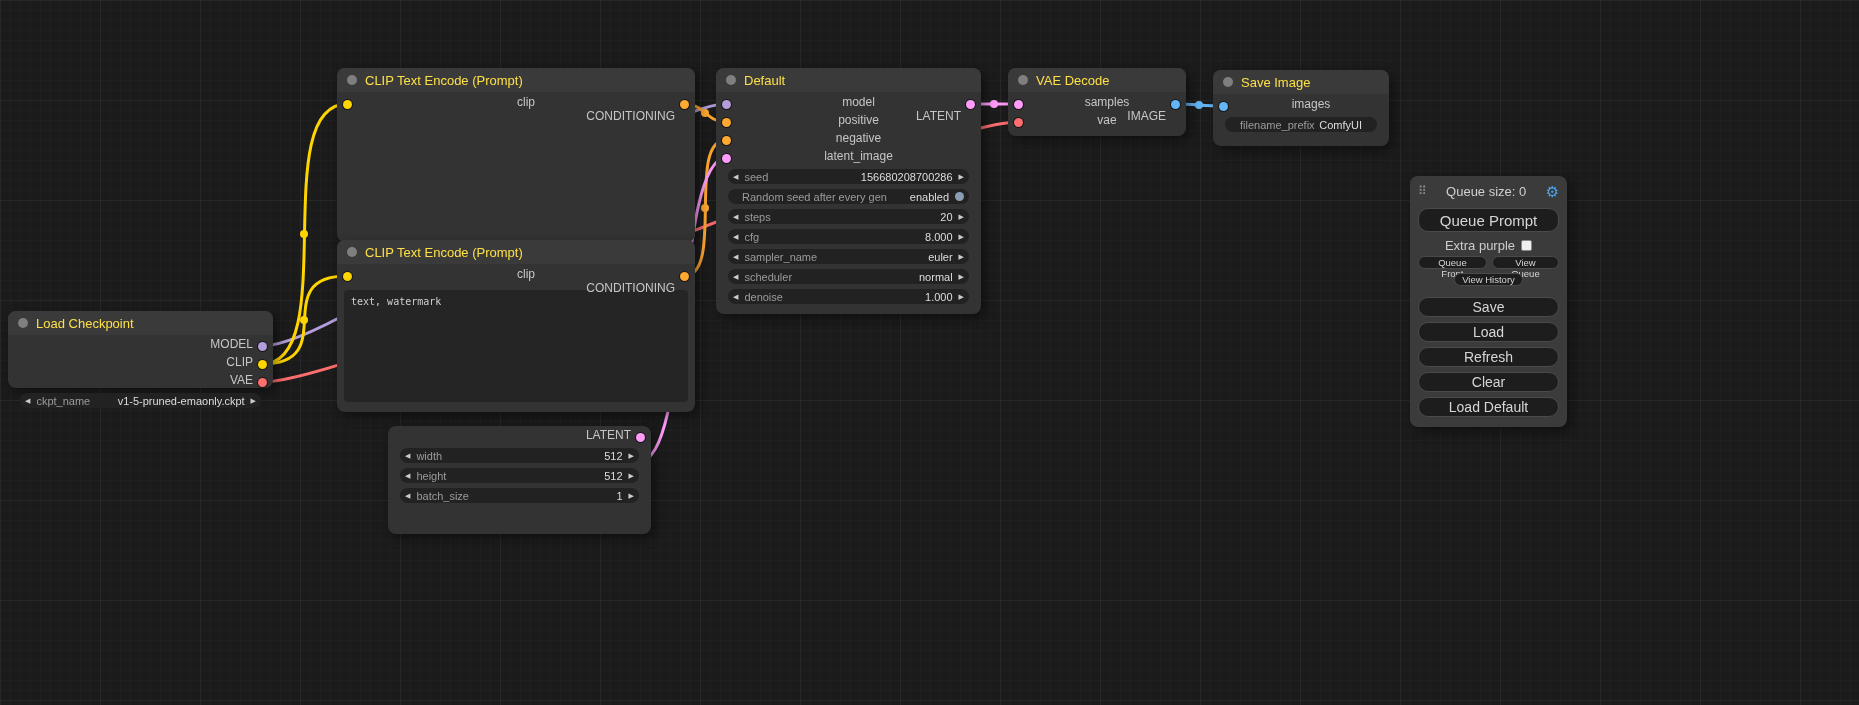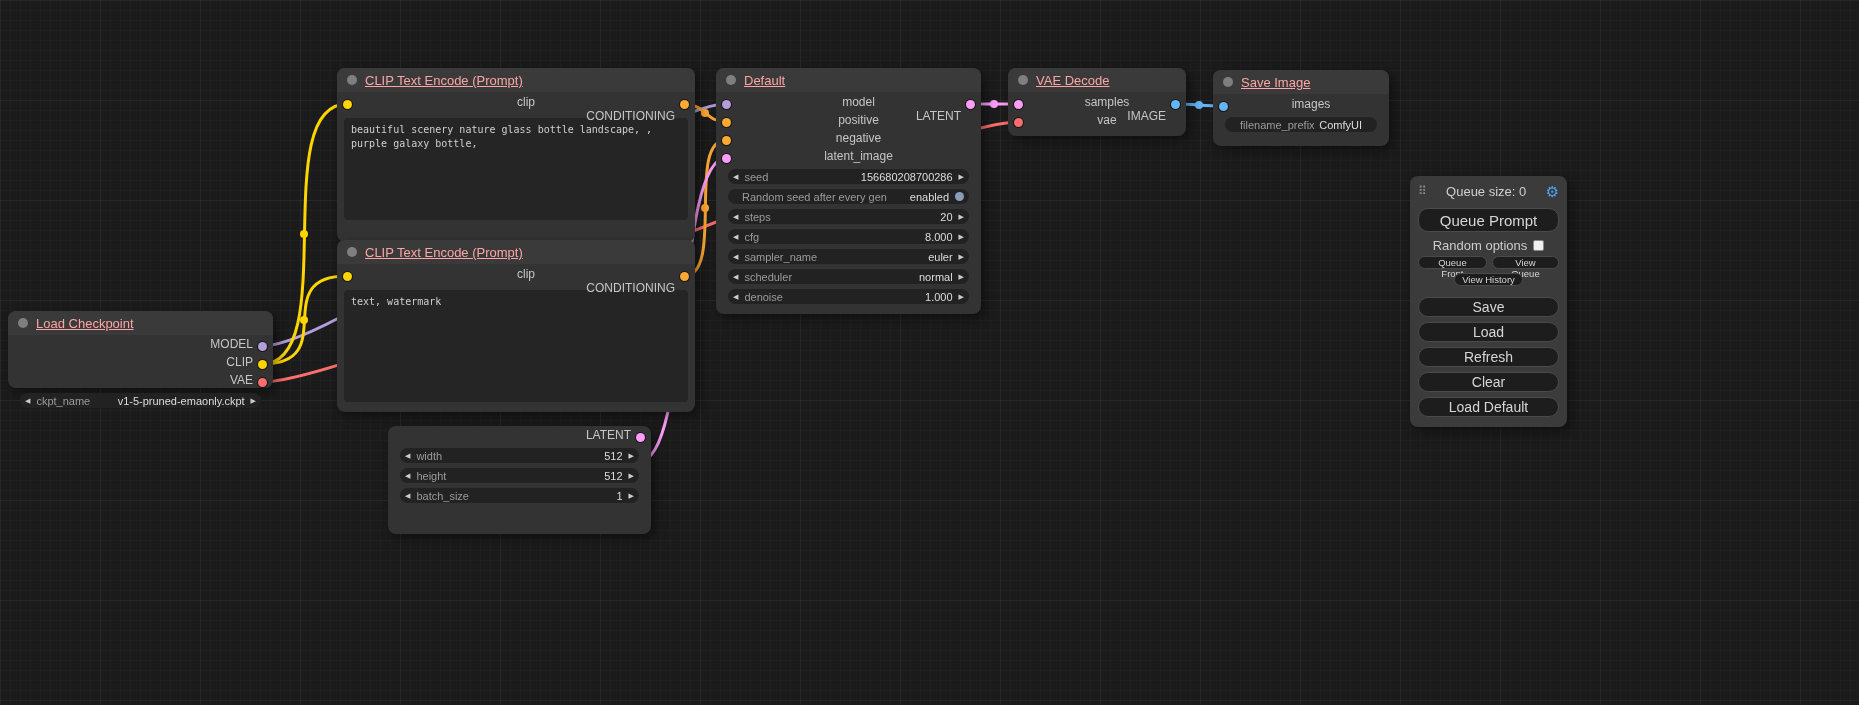--- a/index.html
+++ b/index.html
@@ -21,21 +21,21 @@
   .node {
     position:absolute; z-index:2;
     background:#333333;
     border-radius:8px;
     box-shadow:4px 4px 12px rgba(0,0,0,0.45);
   }
   .node-title {
     height:24px; display:flex; align-items:center; gap:8px;
     padding:0 10px; background:#3a3a3a;
     border-radius:8px 8px 0 0;
-    font-size:13px; color:#fca5a5; white-space:nowrap;text-decoration:underline;
+    font-size:13px; color:#fde047; white-space:nowrap;
   }
   .status-dot { width:10px; height:10px; border-radius:50%; background:#7f7f7f; flex:0 0 auto; }
   .slots { }
   .slots.pt2 { padding-top:2px; }
   .slots.pt3 { padding-top:3px; }
   .slot-row { position:relative; height:18px; display:flex; align-items:center;flex-direction:column; }
   .port {
     position:absolute; width:9px; height:9px; border-radius:50%;
     top:50%; margin-top:-4.5px; box-shadow:0 0 0 1px rgba(0,0,0,0.55);
   }
@@ -161,21 +161,20 @@
     <span>CLIP Text Encode (Prompt)</span>
   </div>
   <div class="slots pt3">
     <div class="slot-row">
       <span class="port in" style="background: rgb(255, 213, 0);"></span>
       <span class="slot-label in-label">clip</span>
       <span class="slot-label out-label">CONDITIONING</span>
       <span class="port out" style="background: rgb(255, 169, 49);"></span>
     </div>
   </div>
-  <div class="node-text" style="height:102px;">beautiful scenery nature glass bottle landscape, , purple galaxy bottle,</div>
 </div>
 
 <div class="node" style="left:337px;top:240px;width:358px;height:172px;">
   <div class="node-title">
     <span class="status-dot"></span>
     <span>CLIP Text Encode (Prompt)</span>
   </div>
   <div class="slots pt3">
     <div class="slot-row">
       <span class="port in" style="background: rgb(255, 213, 0);"></span>
@@ -325,21 +324,21 @@
 </div>
 
 <div class="menu-panel">
   <div class="menu-header">
     <span class="drag-handle">⠿</span>
     <span class="queue-size">Queue size: 0</span>
     <span class="gear-icon">⚙</span>
   </div>
   <button class="btn btn-queue">Queue Prompt</button>
   <div class="extra-row">
-    <span>Random options</span>
+    <span>Extra purple</span>
     <span class="checkbox"></span>
   </div>
   <div class="small-row">
     <button class="btn btn-sm">Queue Front</button>
     <button class="btn btn-sm">View Queue</button>
   </div>
   <div class="small-row">
     <button class="btn btn-sm">View History</button>
   </div>
   <button class="btn btn-lg btn-save-first">Save</button>

